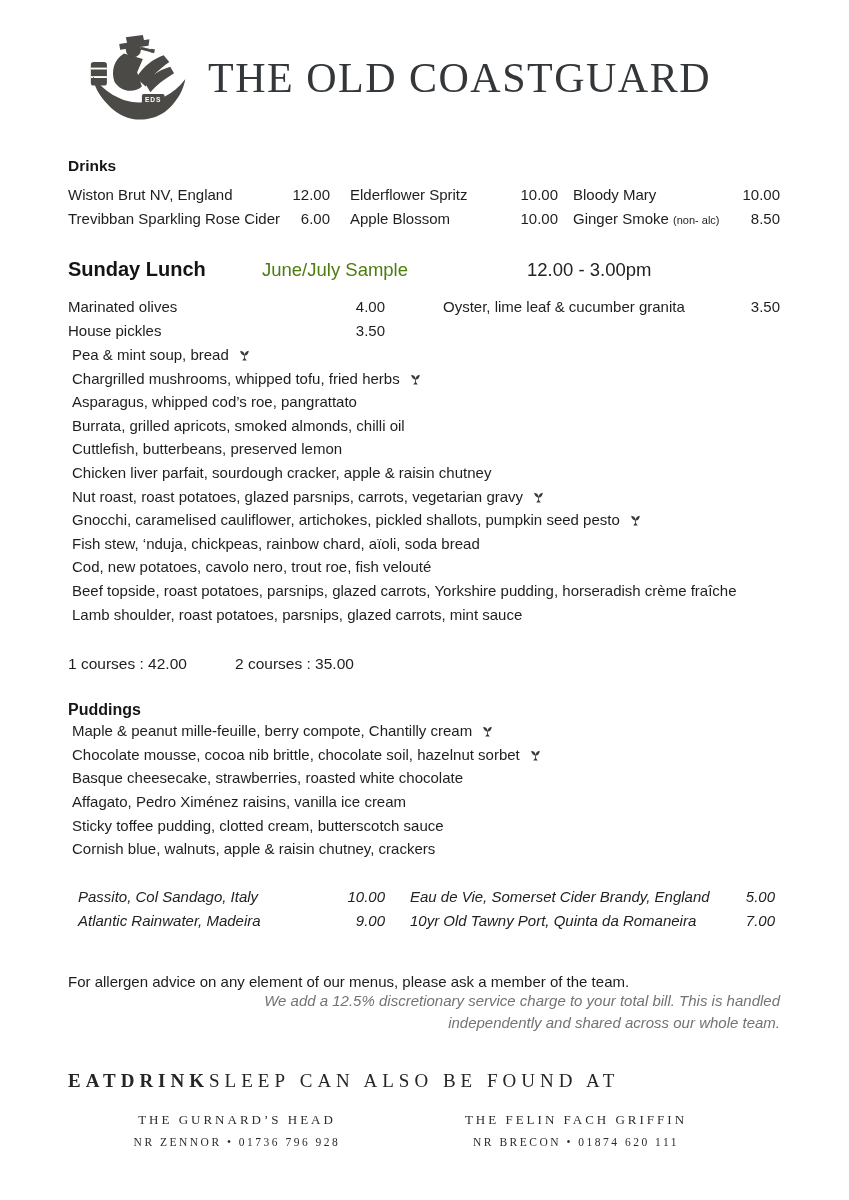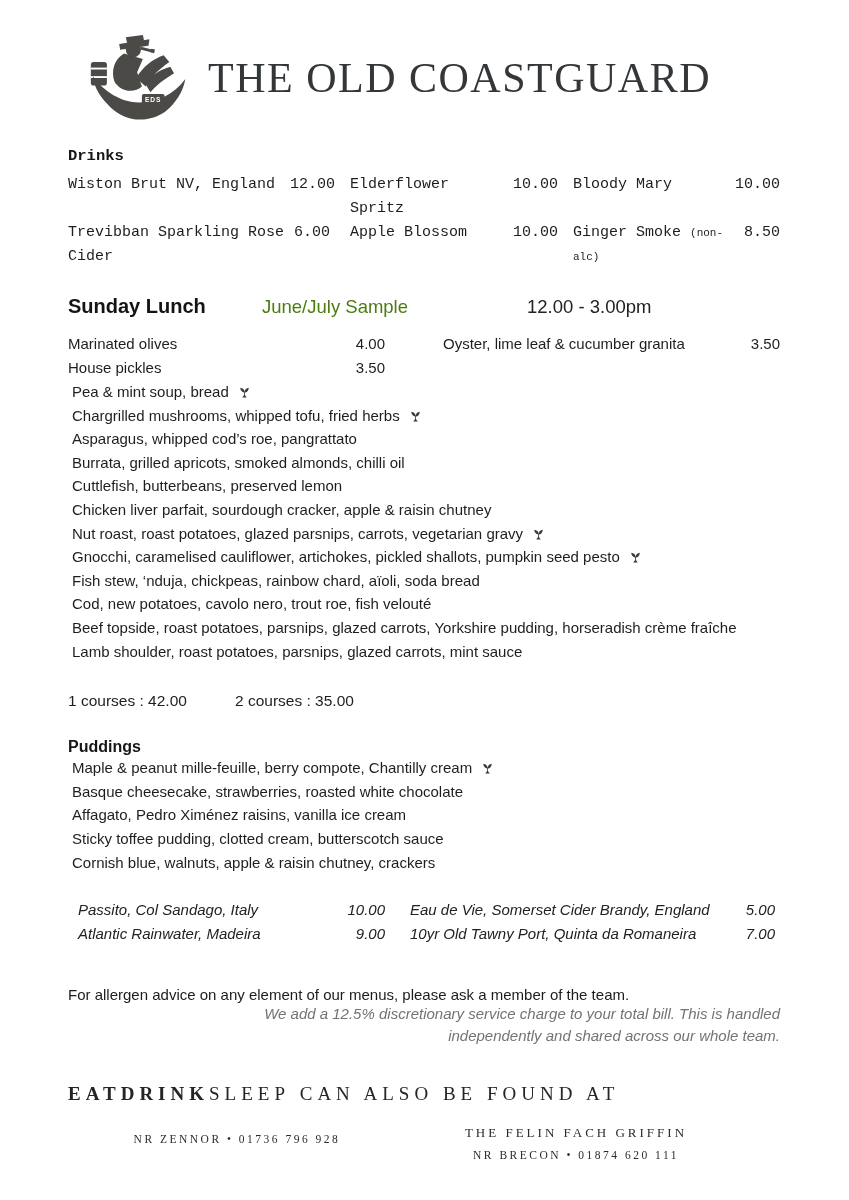--- a/index.html
+++ b/index.html
@@ -15,21 +15,21 @@
   .header { display:flex; align-items:center; margin-left:20px; height:90px; }
   .logo { width:104px; height:88px; flex:0 0 auto; }
   .title {
     font-family:"Liberation Serif", serif;
     font-size:42px; font-weight:400; letter-spacing:1.5px;
     color:#33373a; margin-left:16px; white-space:nowrap;
   }
 
   
   .section-heading { font-weight:bold; font-size:15.5px; color:#161616; }
-  .drinks { margin-top:24px;font-family:Liberation Mono, monospace; }
+  .drinks { margin-top:34px; }
   .drinks-grid {
     display:grid; margin-top:8px;
     grid-template-columns:222px 40px 178px 50px 172px 50px;
     line-height:24px;
   }
   .drinks-grid .pad20 { padding-left:20px; }
   .drinks-grid .pad15 { padding-left:15px; }
   .price { text-align:right; white-space:nowrap; }
   .small-note { font-size:11px; letter-spacing:0; }
 
@@ -206,20 +206,28 @@
     <div class="section-heading">Puddings</div>
     <ul class="course pudding-items">
       <li><span>Maple &amp; peanut mille-feuille, berry compote, Chantilly cream</span><svg class="sprout" viewBox="0 0 24 24">
             <g fill="#3a3a3a">
               <path d="M11.3 13.5 C8.2 13.2 5.6 10.6 5.1 6.1 C9.4 6.5 11.8 9.3 12 12.7 Z"></path>
               <path d="M12.7 13.5 C15.8 13.2 18.4 10.3 18.9 5.8 C14.6 6.2 12.2 9.3 12 12.7 Z"></path>
               <rect x="11.35" y="12" width="1.3" height="6.5"></rect>
               <path d="M8.4 21.5 L15.6 21.5 L12 16.8 Z"></path>
             </g>
           </svg></li>
+      <li><span>Chocolate mousse, cocoa nib brittle, chocolate soil, hazelnut sorbet</span><svg class="sprout" viewBox="0 0 24 24">
+            <g fill="#3a3a3a">
+              <path d="M11.3 13.5 C8.2 13.2 5.6 10.6 5.1 6.1 C9.4 6.5 11.8 9.3 12 12.7 Z"></path>
+              <path d="M12.7 13.5 C15.8 13.2 18.4 10.3 18.9 5.8 C14.6 6.2 12.2 9.3 12 12.7 Z"></path>
+              <rect x="11.35" y="12" width="1.3" height="6.5"></rect>
+              <path d="M8.4 21.5 L15.6 21.5 L12 16.8 Z"></path>
+            </g>
+          </svg></li>
       <li><span>Basque cheesecake, strawberries, roasted white chocolate</span></li>
       <li><span>Affagato, Pedro Ximénez raisins, vanilla ice cream</span></li>
       <li><span>Sticky toffee pudding, clotted cream, butterscotch sauce</span></li>
       <li><span>Cornish blue, walnuts, apple &amp; raisin chutney, crackers</span></li>
     </ul>
   </div>
 
   <div class="wines-grid">
     <div>Passito, Col Sandago, Italy</div>
     <div class="price">10.00</div>
@@ -234,20 +242,21 @@
   <div class="allergen">For allergen advice on any element of our menus, please ask a member of the team.</div>
   <div class="service-note">
     <div>We add a 12.5% discretionary service charge to your total bill.  This is handled</div>
     <div>independently and shared across our whole team.</div>
   </div>
 
   <div class="group-line"><span class="bold-part">EAT</span><span class="bold-part">DRINK</span><span>SLEEP</span><span>&nbsp;CAN ALSO BE FOUND AT</span></div>
 
   <div class="sister-pubs">
     <div class="pub">
+      <div class="pub-name">THE GURNARD’S HEAD</div>
       <div class="pub-loc">NR ZENNOR • 01736 796 928</div>
     </div>
     <div class="pub">
       <div class="pub-name">THE FELIN FACH GRIFFIN</div>
       <div class="pub-loc">NR BRECON • 01874 620 111</div>
     </div>
   </div>
 
 </div>
 

